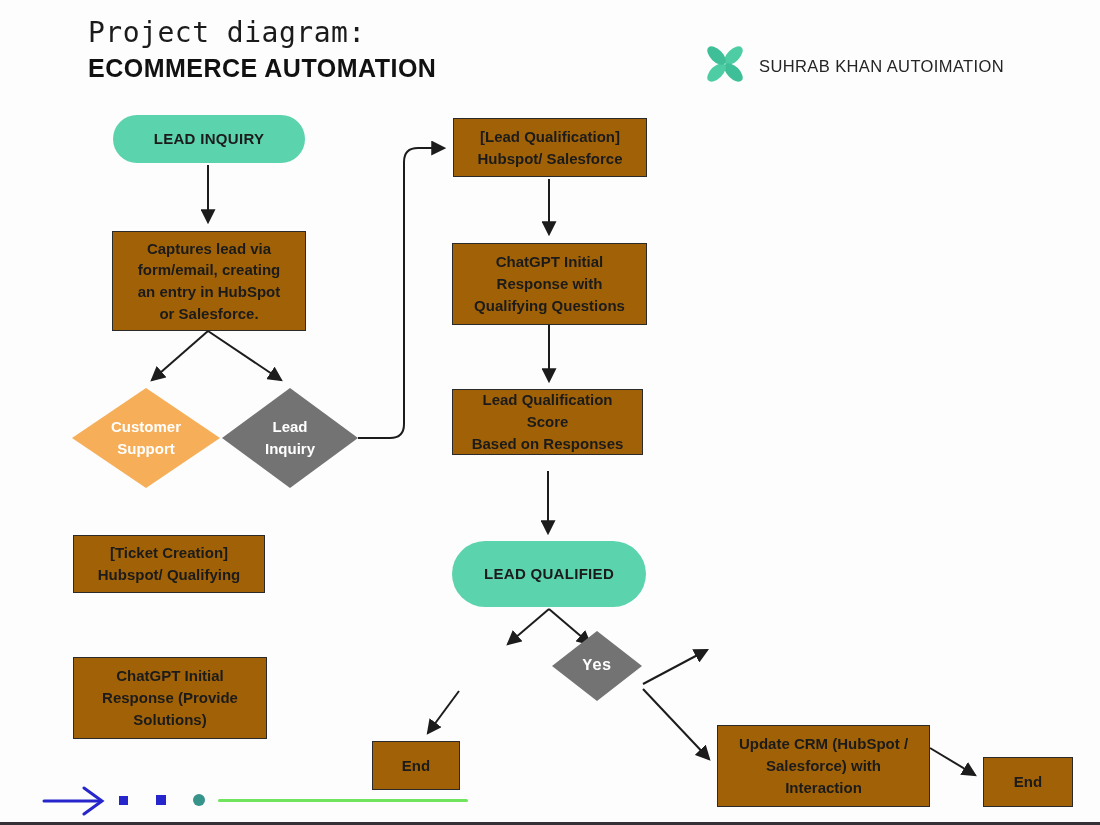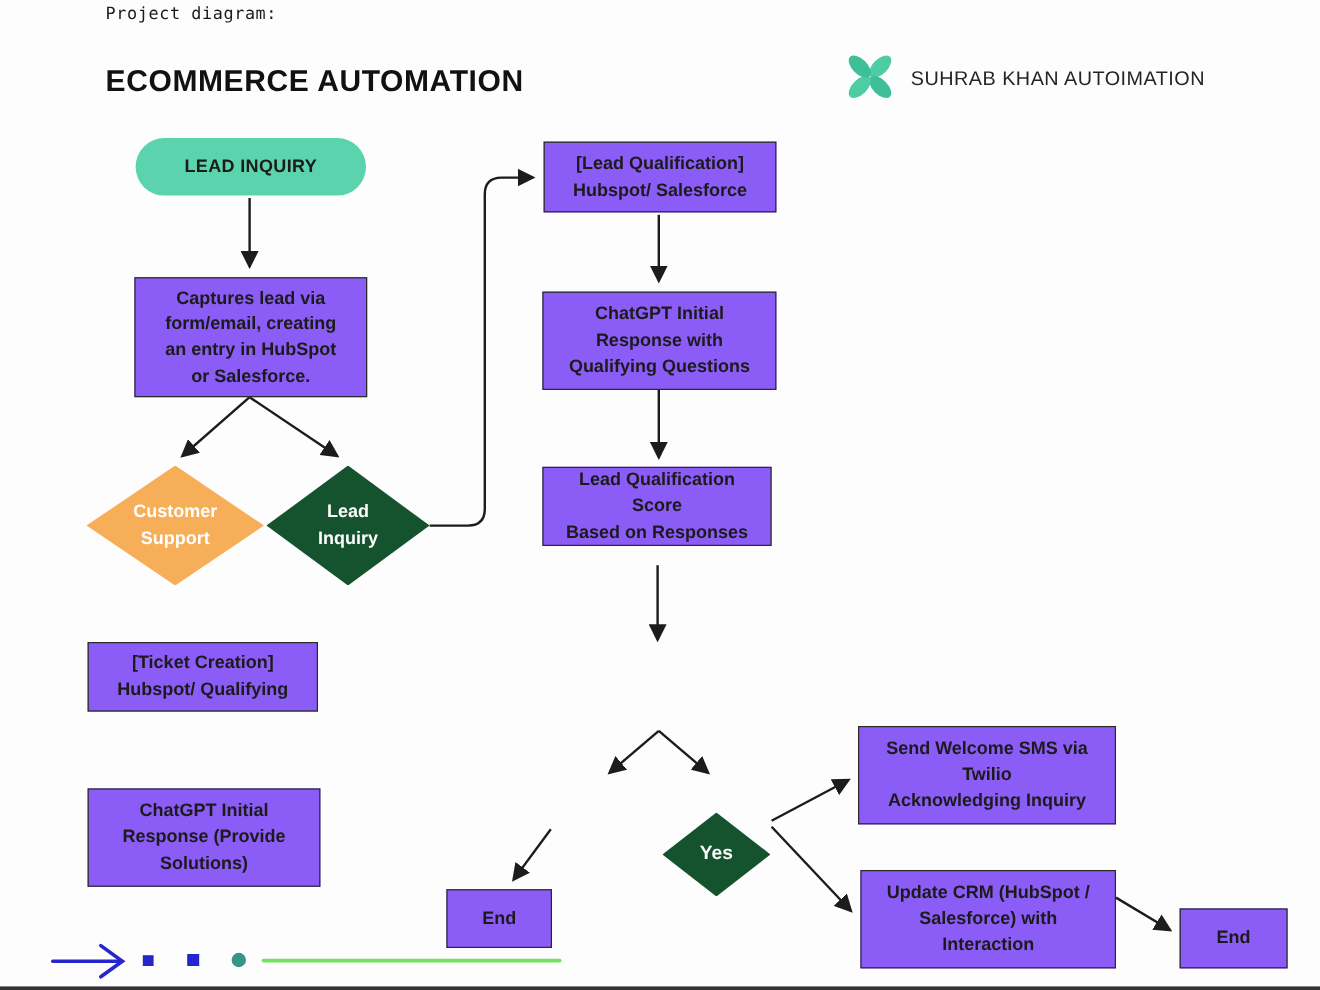--- a/index.html
+++ b/index.html
@@ -2,43 +2,43 @@
 <html><head>
 <meta charset="utf-8">
 <style>
   html,body{margin:0;padding:0;background:#e8e8e8;}
   #canvas{
     position:relative;width:1100px;height:825px;background:#fdfdfd;
     font-family:"Liberation Sans",sans-serif;overflow:hidden;
   }
   
   .project-label{
-    position:absolute;left:88px;top:4px;
-    font-family:"DejaVu Sans Mono",monospace;font-size:14px;color:#1b1b1b;letter-spacing:0.5px;
+    position:absolute;left:88px;top:16px;
+    font-family:"DejaVu Sans Mono",monospace;font-size:28px;color:#1b1b1b;letter-spacing:0.5px;
   }
   .main-title{
     position:absolute;left:88px;top:54px;
     font-size:25px;font-weight:800;color:#111;letter-spacing:0.5px;
   }
   .brand{position:absolute;left:703px;top:42px;display:flex;align-items:center;gap:12px;}
   .brand-name{font-size:16.5px;color:#242424;letter-spacing:0.4px;}
   
   .node{
     position:absolute;display:flex;align-items:center;justify-content:center;
     text-align:center;font-weight:700;color:#1b1b1b;font-size:15px;line-height:1.45;
     white-space:pre-line;box-sizing:border-box;
   }
-  .box{background:#8b5cf6;border:1.6px solid #2a2a2a;}
+  .box{background:#a16207;border:1.6px solid #2a2a2a;}
   .pill{background:#5bd3ad;border-radius:33px;letter-spacing:0.3px;}
   .diamond{
     clip-path:polygon(50% 0,100% 50%,50% 100%,0 50%);
     color:#fff;line-height:1.5;
   }
   .dia-orange{background:#f6ae58;}
-  .dia-green{background:#14532d;}
+  .dia-green{background:#737373;}
   .dia-red{background:#e8435a;}
   
   #connectors{position:absolute;left:0;top:0;pointer-events:none;}
   
   .deco-dot-sq{position:absolute;width:9px;height:9px;background:#2626cc;}
   .deco-dot-circle{position:absolute;width:12px;height:12px;border-radius:50%;background:#37948b;}
   .deco-green-line{position:absolute;height:3px;background:#6fe45c;border-radius:2px;}
   .bottom-bar{position:absolute;left:0;bottom:0;width:1100px;height:3px;background:#343036;}
 </style>
 </head>
@@ -103,29 +103,27 @@
 Hubspot/ Salesforce</div>
 
   <div class="node box" style="left:452px;top:243px;width:195px;height:82px;">ChatGPT Initial
 Response with
 Qualifying Questions</div>
 
   <div class="node box" style="left:452px;top:389px;width:191px;height:66px;">Lead Qualification
 Score
 Based on Responses</div>
 
+  <div class="node pill" style="left:452px;top:541px;width:194px;height:66px;">LEAD QUALIFIED</div>
 
 
-  <div class="node diamond dia-green" style="left:552px;top:677px;width:90px;height:70px;font-size:16px;">Yes</div>
+  <div class="node diamond dia-green" style="left:552px;top:631px;width:90px;height:70px;font-size:16px;font-family:Liberation Mono, monospace;">Yes</div>
 
   <div class="node box" style="left:372px;top:741px;width:88px;height:49px;">End</div>
 
-  <div class="node box" style="left:715px;top:605px;width:215px;height:82px;">Send Welcome SMS via
-Twilio
-Acknowledging Inquiry</div>
 
   <div class="node box" style="left:717px;top:725px;width:213px;height:82px;">Update CRM (HubSpot /
 Salesforce) with
 Interaction</div>
 
   <div class="node box" style="left:983px;top:757px;width:90px;height:50px;">End</div>
 
   <div class="node box" style="left:73px;top:535px;width:192px;height:58px;">[Ticket Creation]
 Hubspot/ Qualifying</div>
 

